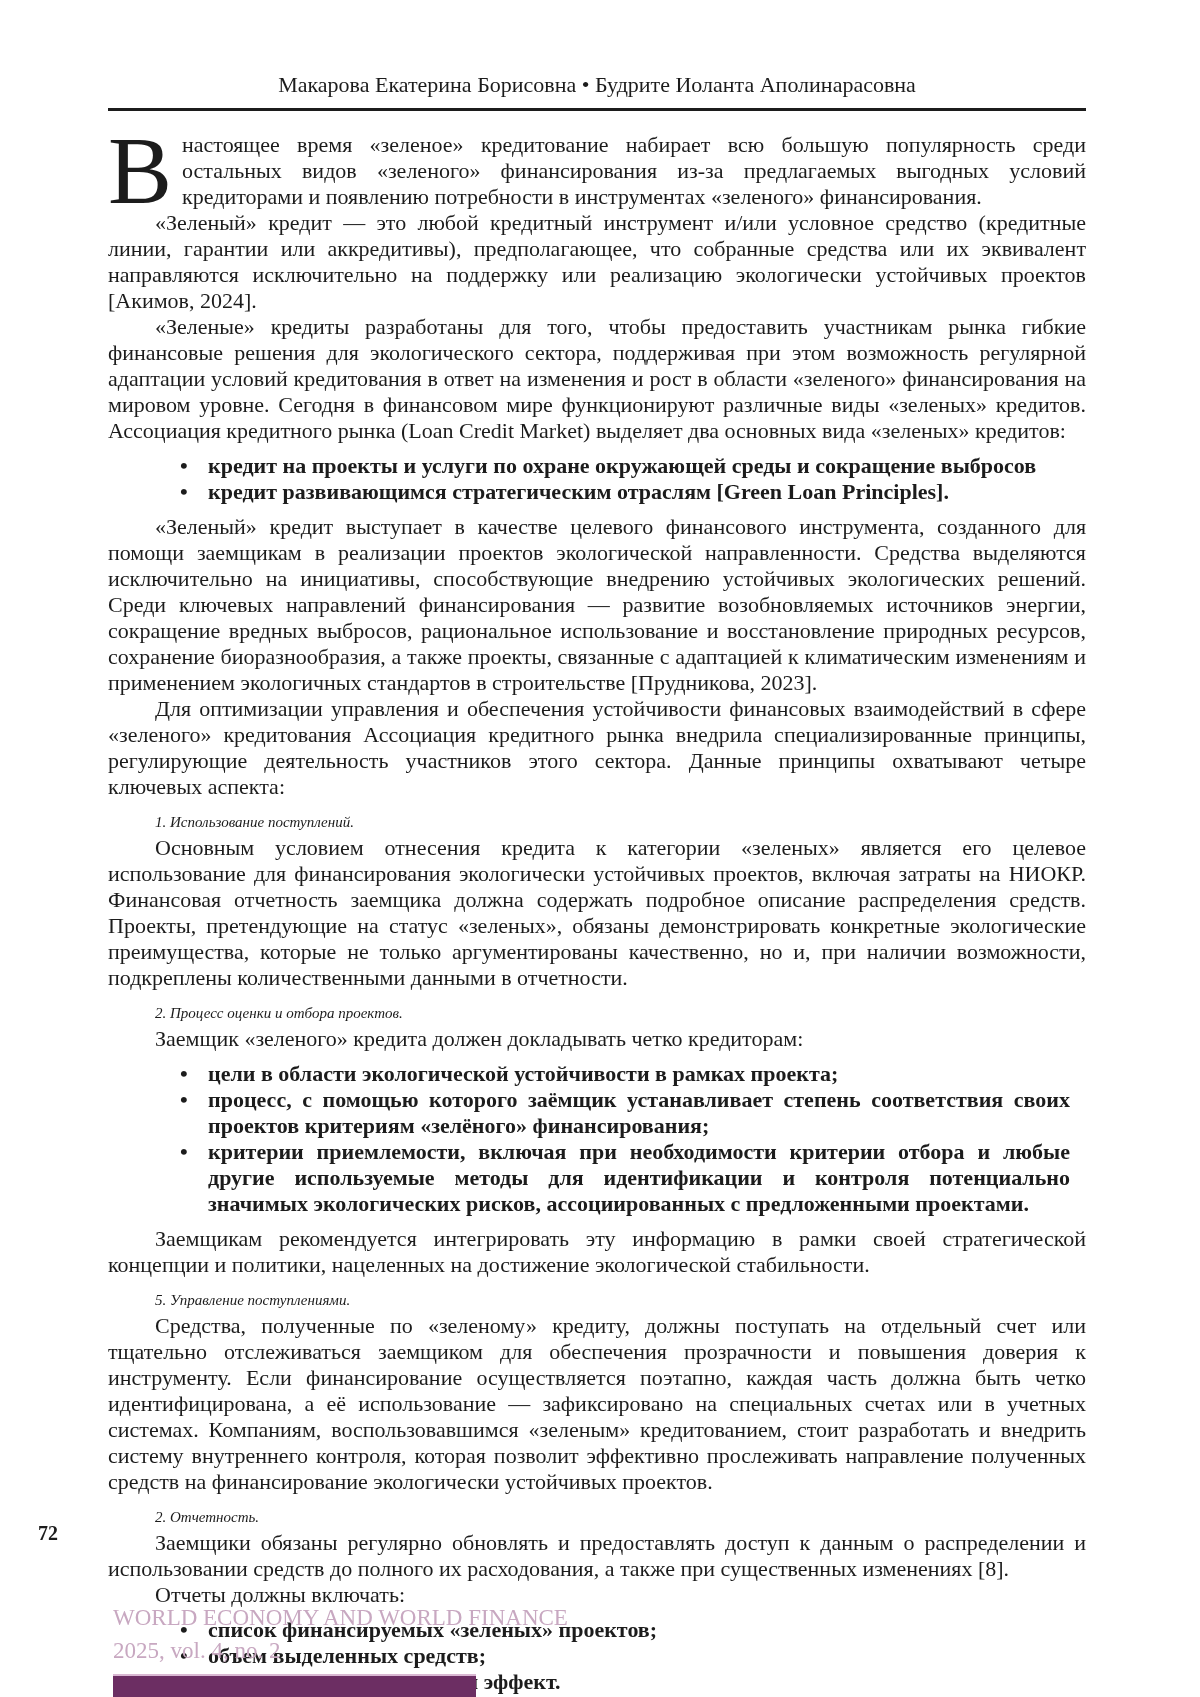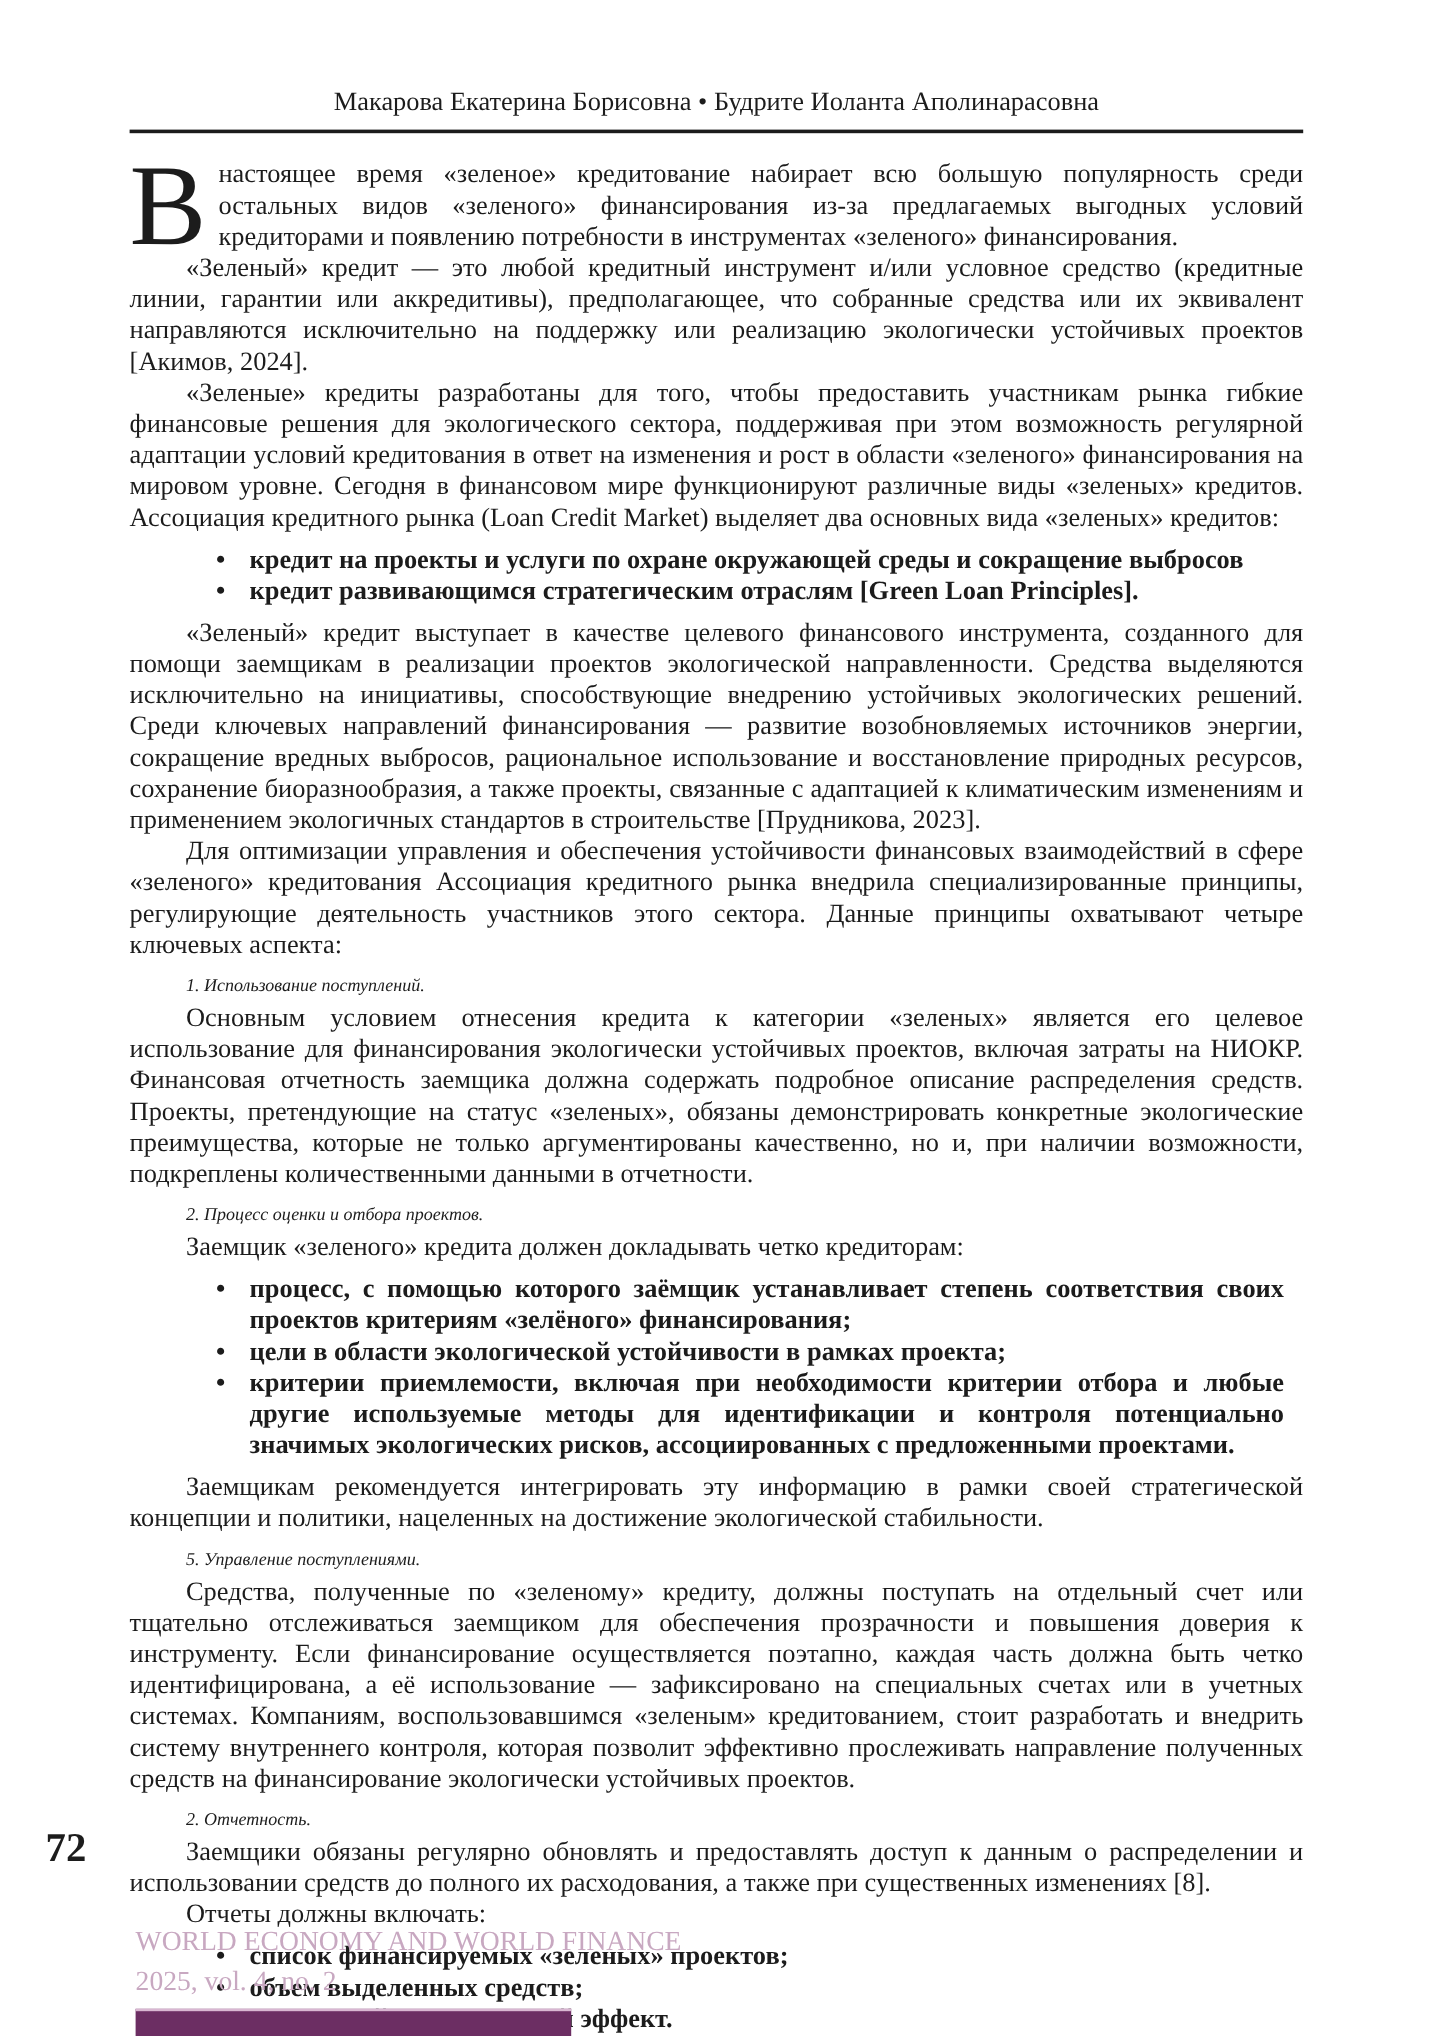--- a/index.html
+++ b/index.html
@@ -73,21 +73,21 @@
     content: "\2022";
     position: absolute;
     left: -28px;
     top: 0;
     font-size: 22px;
   }
   .page-number {
     position: absolute;
     left: 38px;
     top: 1522px;
-    font-size: 34px;
+    font-size: 20px;
     font-weight: bold;
     color: #1c1c1c;
   }
   .footer {
     position: absolute;
     left: 113px;
     top: 1601px;
     font-size: 23px;
     line-height: 33px;
   }
@@ -129,22 +129,22 @@
 
     <p class="body-text">Для оптимизации управления и обеспечения устойчивости финансовых взаимодействий в сфере «зеленого» кредитования Ассоциация кредитного рынка внедрила специализированные принципы, регулирующие деятельность участников этого сектора. Данные принципы охватывают четыре ключевых аспекта:</p>
 
     <p class="sec-heading">1. Использование поступлений.</p>
     <p class="body-text">Основным условием отнесения кредита к категории «зеленых» является его целевое использование для финансирования экологически устойчивых проектов, включая затраты на НИОКР. Финансовая отчетность заемщика должна содержать подробное описание распределения средств. Проекты, претендующие на статус «зеленых», обязаны демонстрировать конкретные экологические преимущества, которые не только аргументированы качественно, но и, при наличии возможности, подкреплены количественными данными в отчетности.</p>
 
     <p class="sec-heading">2. Процесс оценки и отбора проектов.</p>
     <p class="body-text">Заемщик «зеленого» кредита должен докладывать четко кредиторам:</p>
 
     <ul class="bullets">
+      <li>цели в области экологической устойчивости в рамках проекта;</li>
       <li>процесс, с помощью которого заёмщик устанавливает степень соответствия своих проектов критериям «зелёного» финансирования;</li>
-      <li>цели в области экологической устойчивости в рамках проекта;</li>
       <li>критерии приемлемости, включая при необходимости критерии отбора и любые другие используемые методы для идентификации и контроля потенциально значимых экологических рисков, ассоциированных с предложенными проектами.</li>
     </ul>
 
     <p class="body-text">Заемщикам рекомендуется интегрировать эту информацию в рамки своей стратегической концепции и политики, нацеленных на достижение экологической стабильности.</p>
 
     <p class="sec-heading">5. Управление поступлениями.</p>
     <p class="body-text">Средства, полученные по «зеленому» кредиту, должны поступать на отдельный счет или тщательно отслеживаться заемщиком для обеспечения прозрачности и повышения доверия к инструменту. Если финансирование осуществляется поэтапно, каждая часть должна быть четко идентифицирована, а её использование — зафиксировано на специальных счетах или в учетных системах. Компаниям, воспользовавшимся «зеленым» кредитованием, стоит разработать и внедрить систему внутреннего контроля, которая позволит эффективно прослеживать направление полученных средств на финансирование экологически устойчивых проектов.</p>
 
     <p class="sec-heading">2. Отчетность.</p>
     <p class="body-text">Заемщики обязаны регулярно обновлять и предоставлять доступ к данным о распределении и использовании средств до полного их расходования, а также при существенных изменениях [8].</p>

